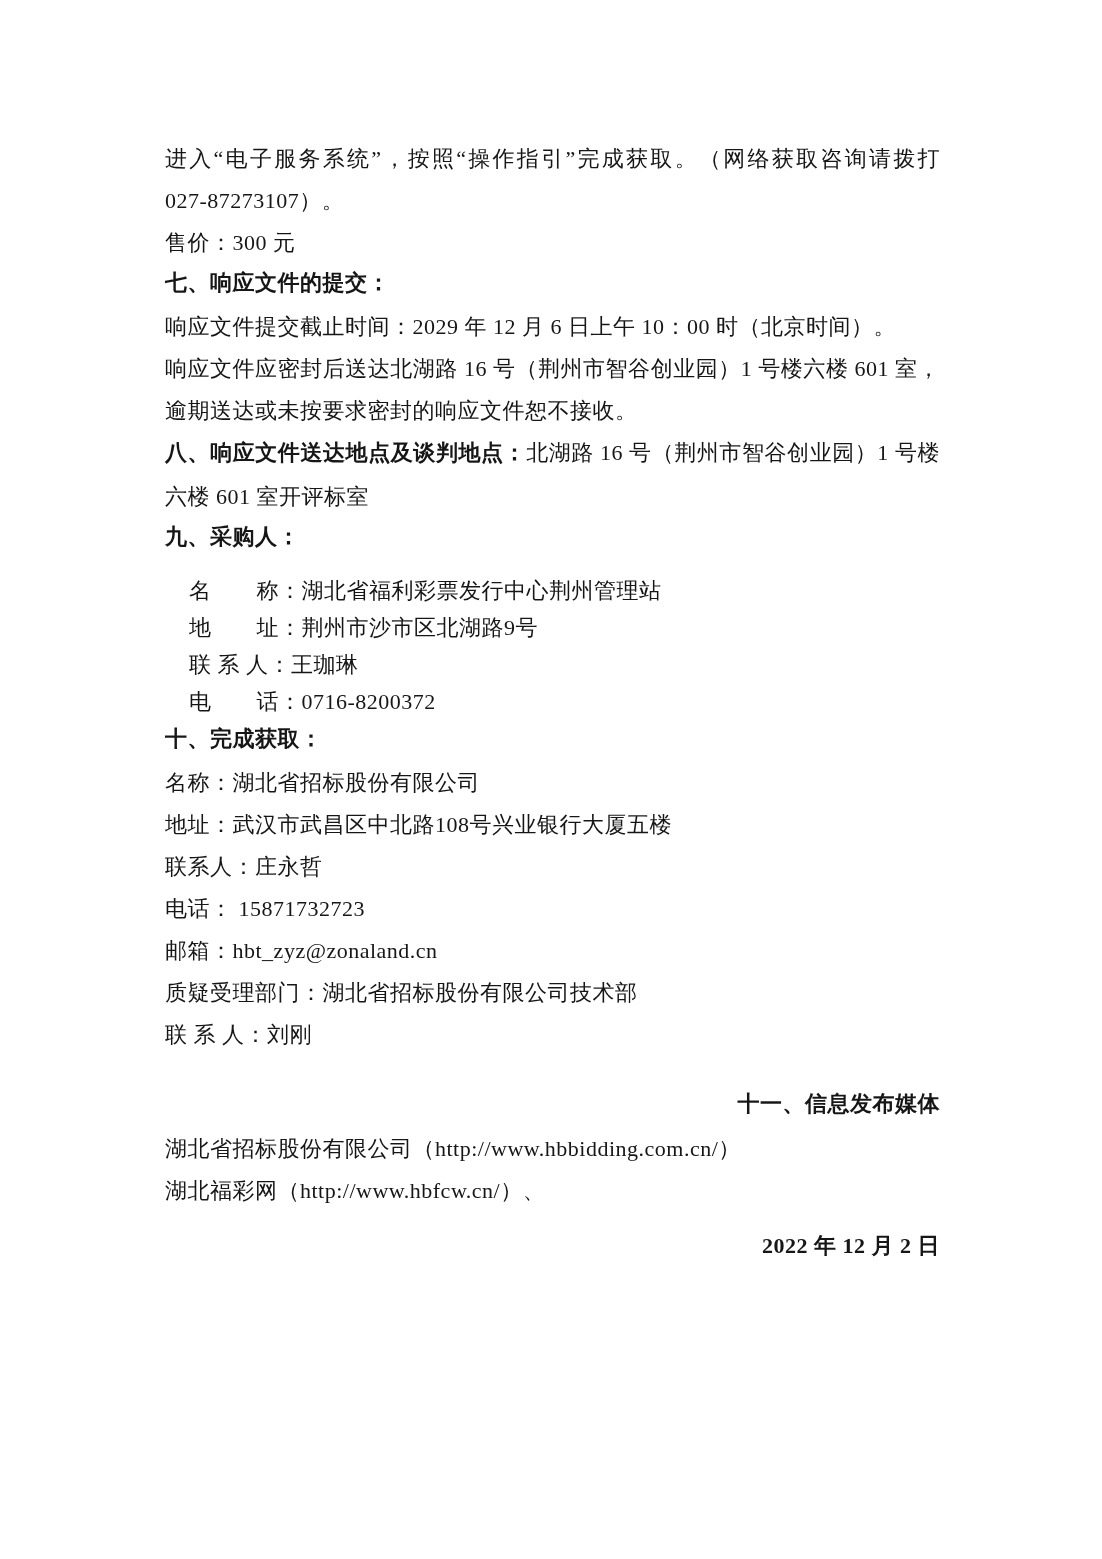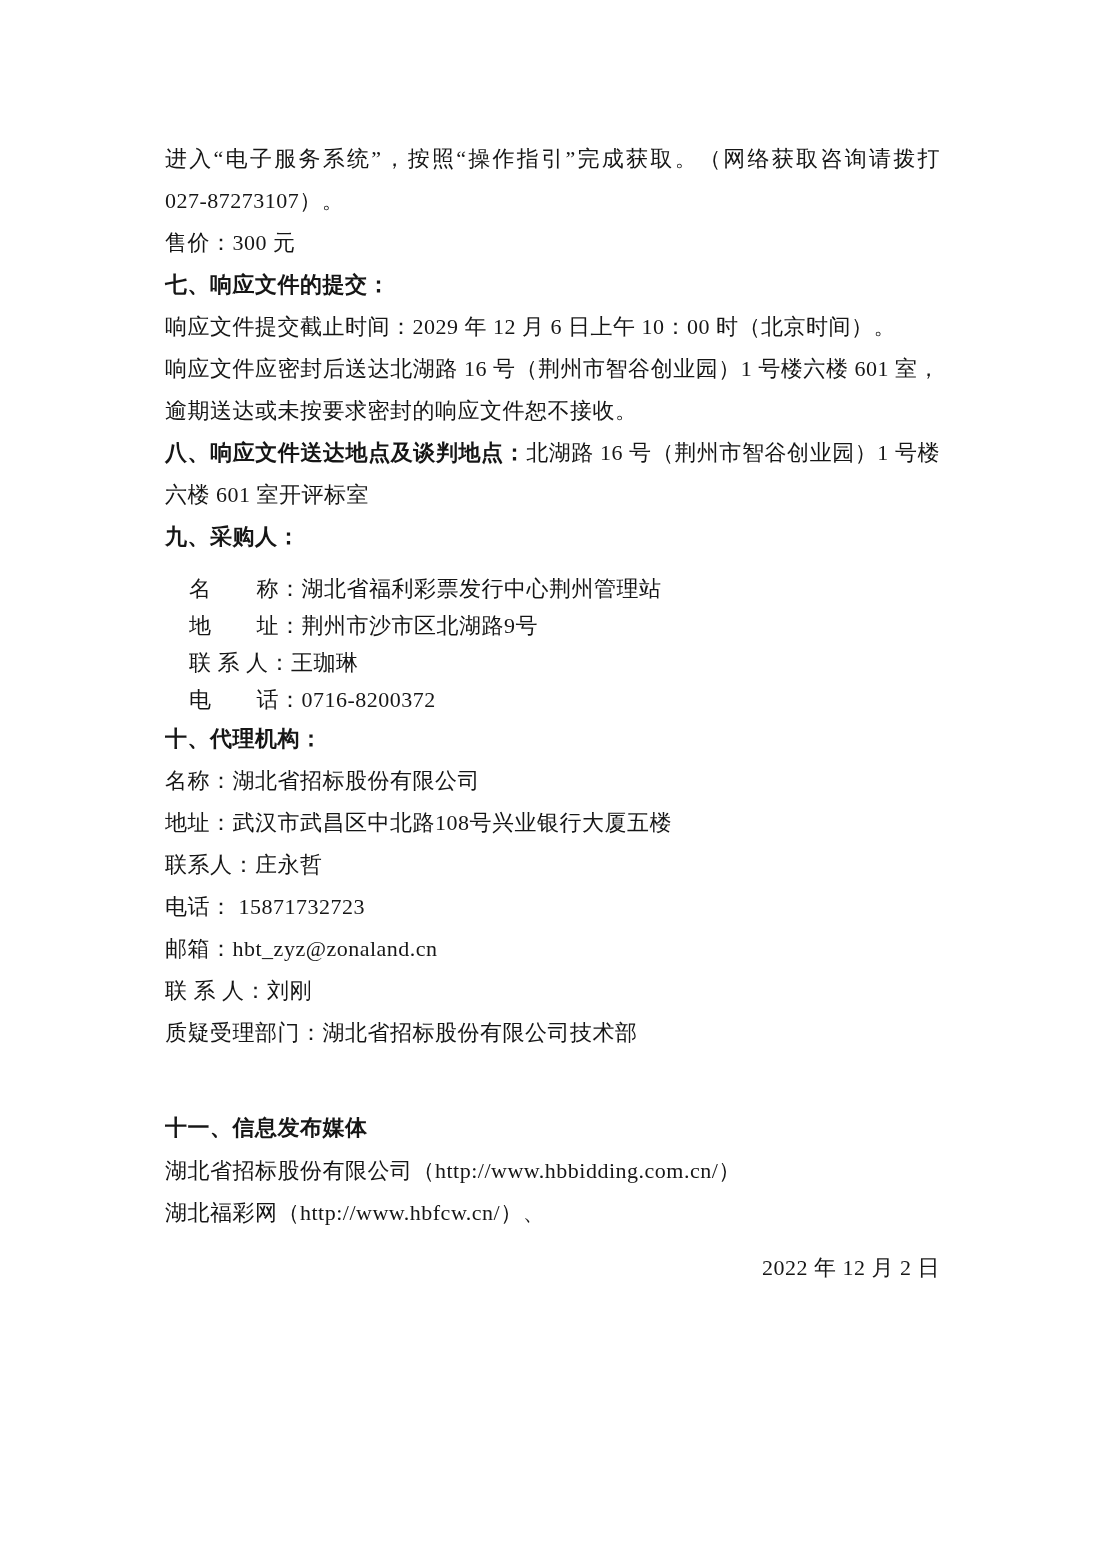--- a/index.html
+++ b/index.html
@@ -17,32 +17,33 @@
   .ln {
     font-size: 22px;
     line-height: 42px;
     letter-spacing: 0.5px;
     white-space: normal;
   }
   
   .j { text-align: justify; text-align-last: justify; }
   
   .hd {
-    font-family: Liberation Sans, sans-serif;
+    font-family: Liberation Mono, monospace;
     font-weight: 700;
     letter-spacing: 0.5px;
   }
   .s9-wrap  { margin-top: 12px; margin-left: 24px; }
   .s9-wrap .ln { line-height: 37px; }
   .gap21 { }
-  .gap39 { margin-top: 53px; }
+  .gap39 { margin-top: 29px; text-align: right; }
   .gap1  { margin-top: 1px; }
   .date-line {
     margin-top: 13px;
     text-align: right;
+    font-weight: bold;
   }
 </style>
 </head>
 <body>
 
 <main class="page">
 
   <div class="ln j">进入“电子服务系统”，按照“操作指引”完成获取。（网络获取咨询请拨打</div>
   <div class="ln">027-87273107）。</div>
   <div class="ln">售价：300 元</div>
@@ -58,29 +59,29 @@
   <div class="ln">六楼 601 室开评标室</div>
 
   <div class="ln hd gap21">九、采购人：</div>
   <div class="s9-wrap">
     <div class="ln">名　　称：湖北省福利彩票发行中心荆州管理站</div>
     <div class="ln">地　　址：荆州市沙市区北湖路9号</div>
     <div class="ln">联 系 人：王珈琳</div>
     <div class="ln">电　　话：0716-8200372</div>
   </div>
 
-  <div class="ln hd gap21">十、代理机构：</div>
+  <div class="ln hd gap21">十、完成获取：</div>
   <div>
     <div class="ln">名称：湖北省招标股份有限公司</div>
     <div class="ln">地址：武汉市武昌区中北路108号兴业银行大厦五楼</div>
     <div class="ln">联系人：庄永哲</div>
     <div class="ln">电话： 15871732723</div>
     <div class="ln">邮箱：hbt_zyz@zonaland.cn</div>
+    <div class="ln">质疑受理部门：湖北省招标股份有限公司技术部</div>
     <div class="ln">联 系 人：刘刚</div>
-    <div class="ln">质疑受理部门：湖北省招标股份有限公司技术部</div>
   </div>
 
   <div class="ln hd gap39">十一、信息发布媒体</div>
   <div class="gap1">
     <div class="ln">湖北省招标股份有限公司（http://www.hbbidding.com.cn/）</div>
     <div class="ln">湖北福彩网（http://www.hbfcw.cn/）、</div>
   </div>
 
   <div class="ln date-line">2022 年 12 月 2 日</div>
 

